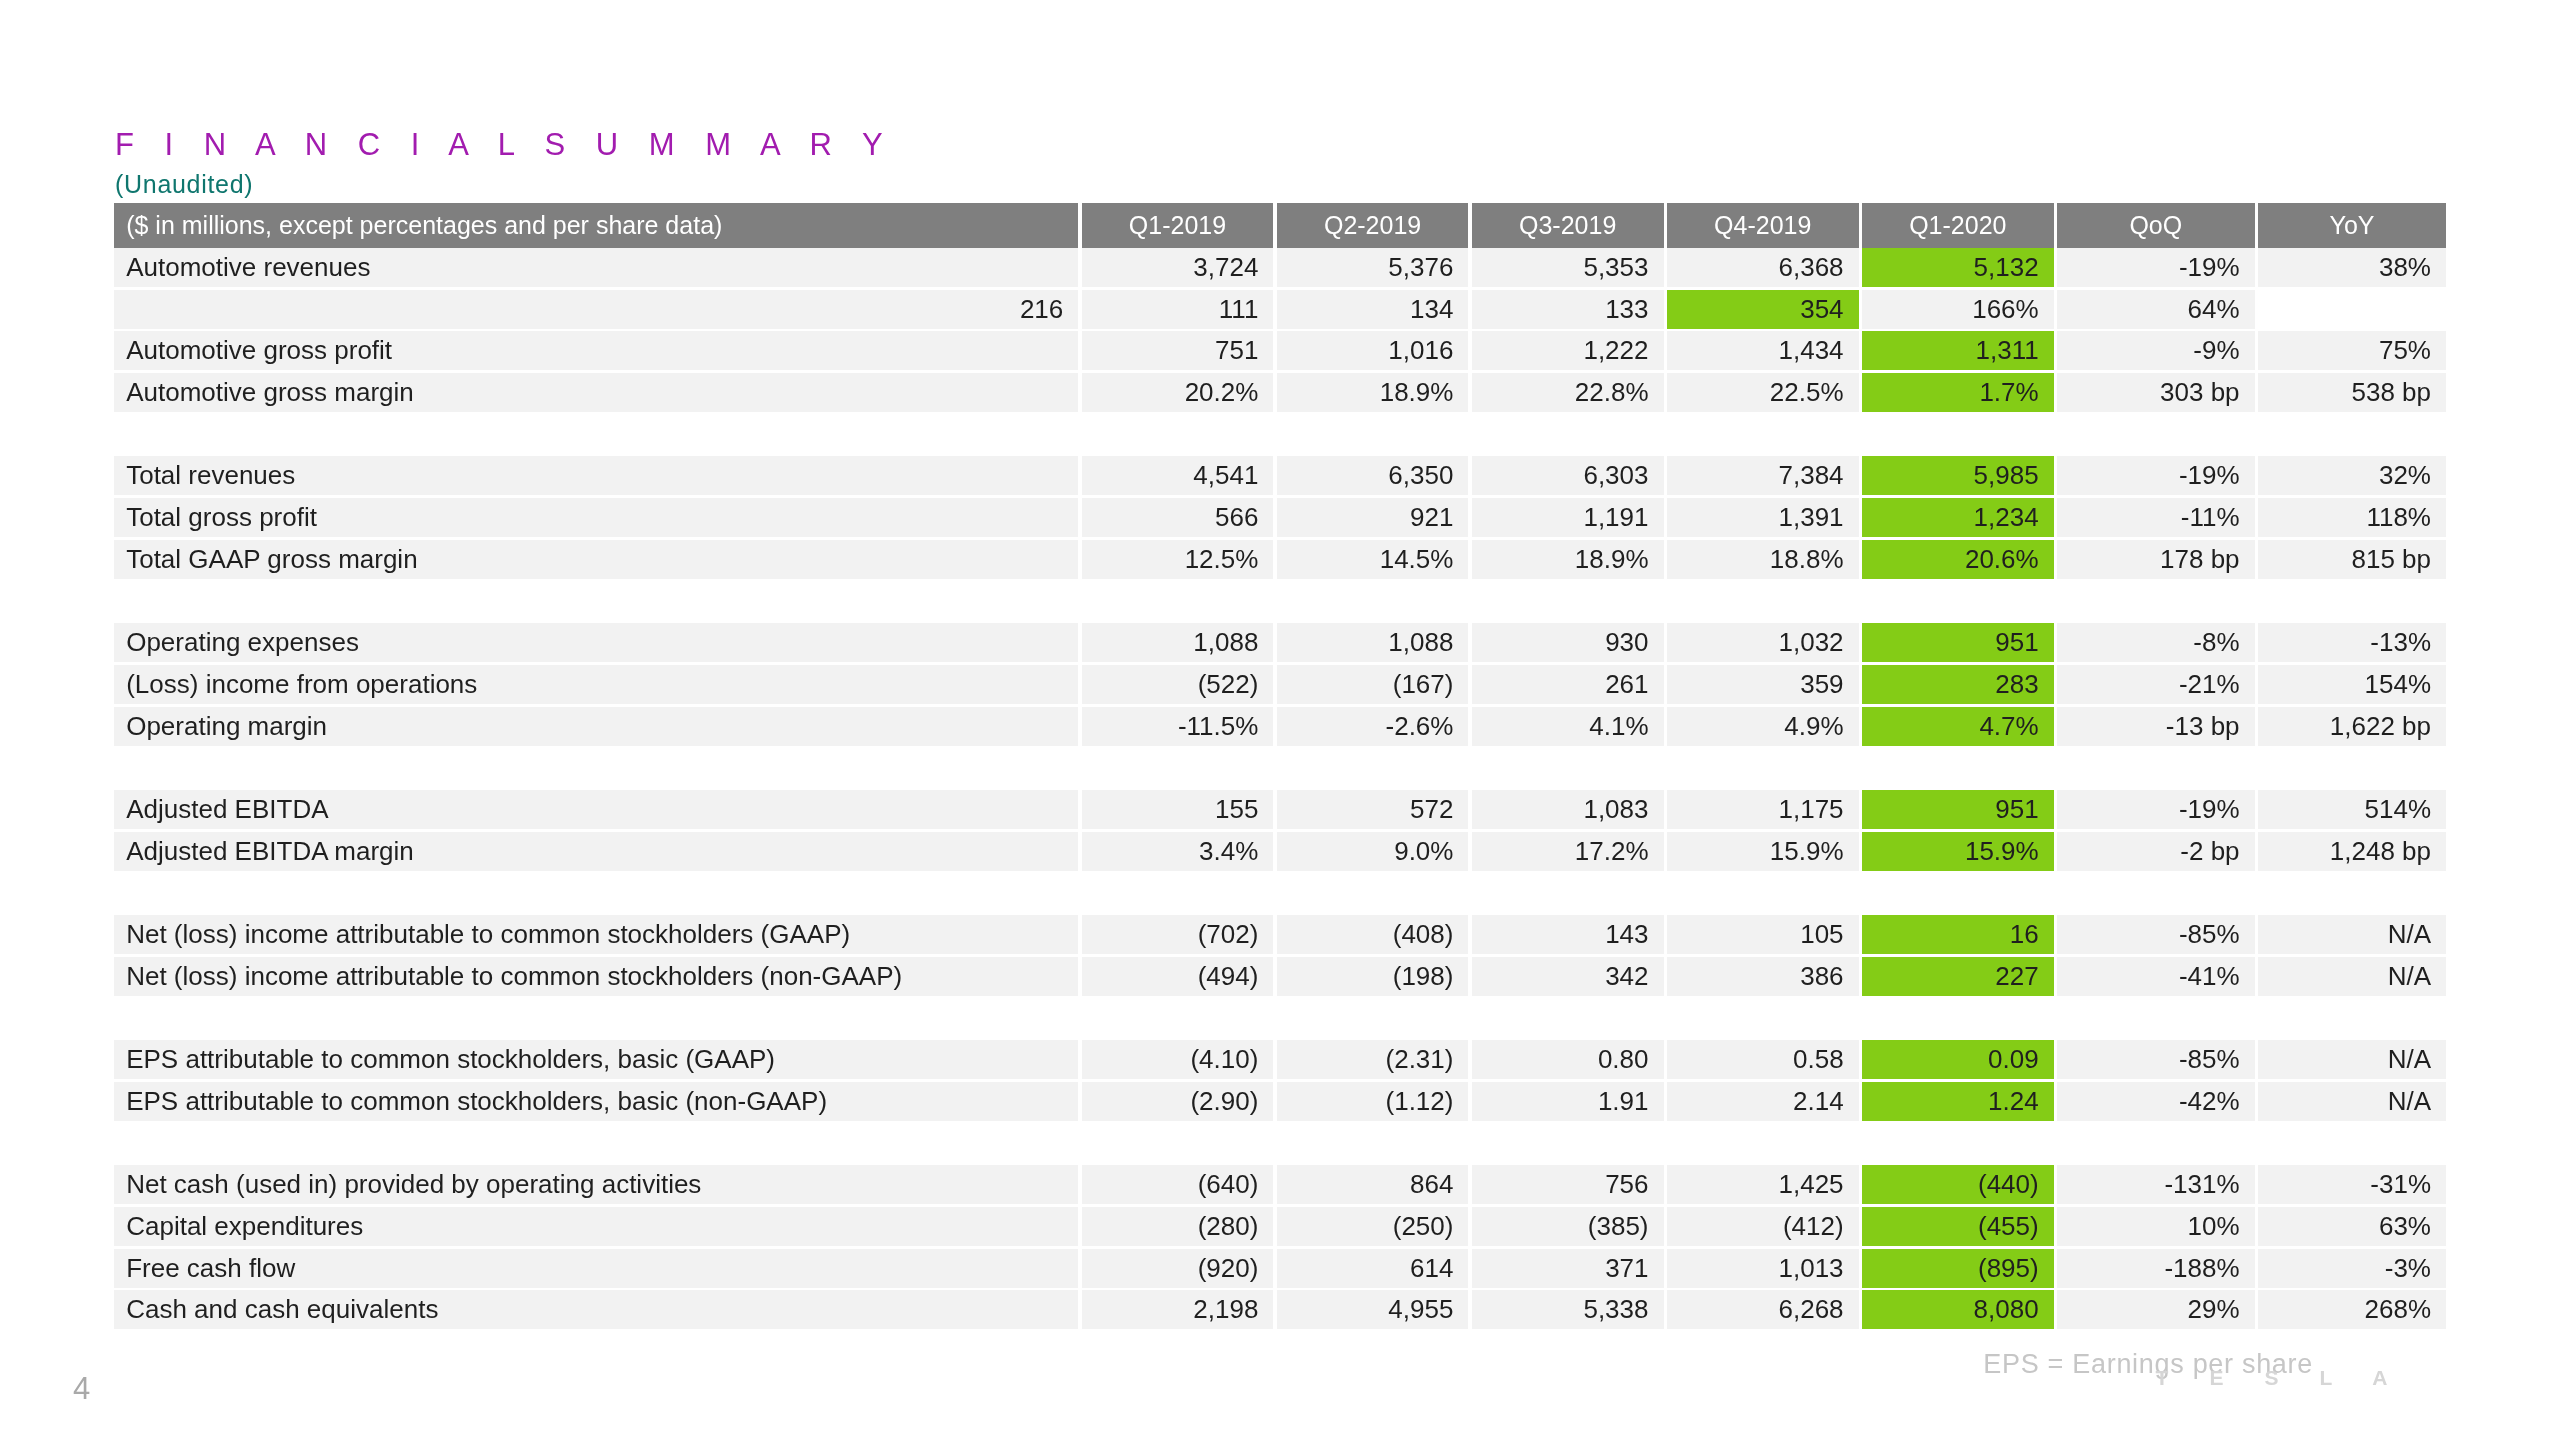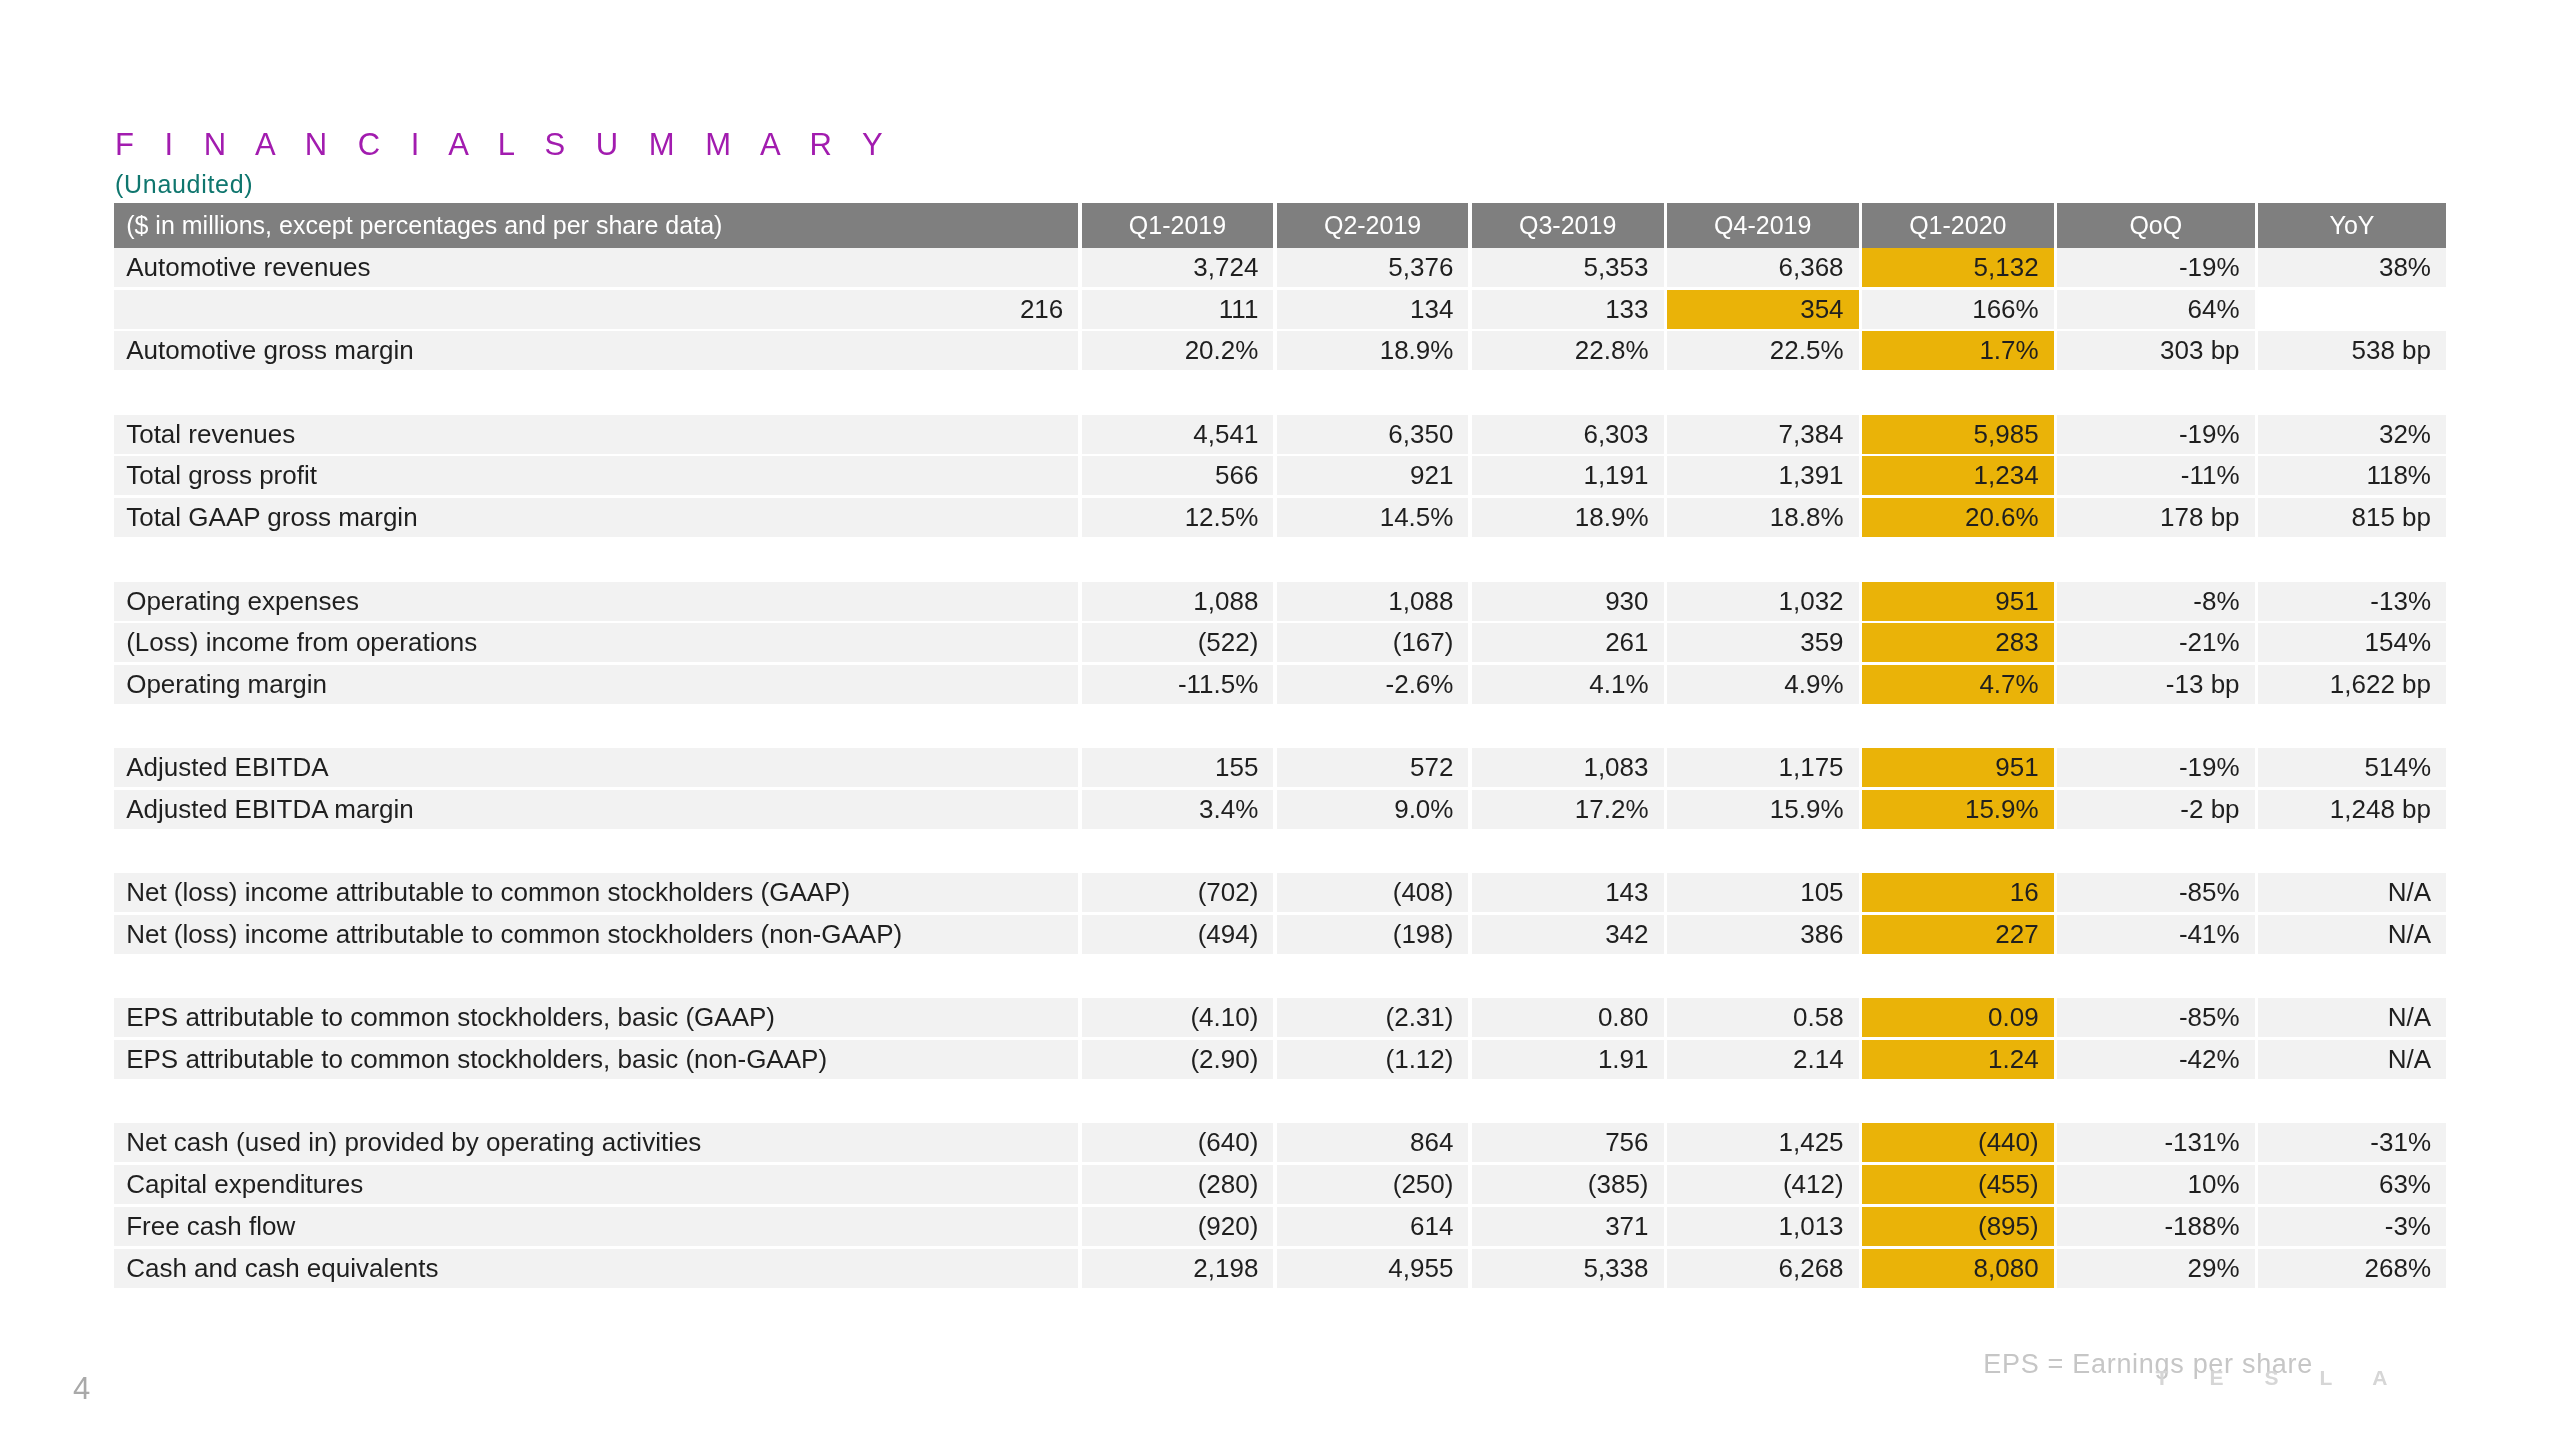--- a/index.html
+++ b/index.html
@@ -58,21 +58,21 @@
     color: #1f1f1f;
     font-size: 26px;
     display: flex;
     align-items: center;
     white-space: nowrap;
     overflow: hidden;
   }
   .c.label { justify-content: flex-start; padding-left: 12.2px; }
   .c.label.indent { padding-left: 41px; }
   .c.num { justify-content: flex-end; padding-right: 15px; }
-  .c.hl { background: #eab308; }
+  .c.hl { background: #84cc16; }
   #footnote {
     position: absolute;
     top: 1349px;
     right: 263px;
     font-size: 27px;
     color: #c6c6c6;
     letter-spacing: 0.7px;
   }
   #page-number {
     position: absolute;
@@ -126,20 +126,30 @@
       <div class="trow data-row">
         <div class="c num">216</div>
         <div class="c num">111</div>
         <div class="c num">134</div>
         <div class="c num">133</div>
         <div class="c num hl">354</div>
         <div class="c num">166%</div>
         <div class="c num">64%</div>
       </div>
       <div class="trow data-row">
+        <div class="c label">Automotive gross profit</div>
+        <div class="c num">751</div>
+        <div class="c num">1,016</div>
+        <div class="c num">1,222</div>
+        <div class="c num">1,434</div>
+        <div class="c num hl">1,311</div>
+        <div class="c num">-9%</div>
+        <div class="c num">75%</div>
+      </div>
+      <div class="trow data-row">
         <div class="c label">Automotive gross margin</div>
         <div class="c num">20.2%</div>
         <div class="c num">18.9%</div>
         <div class="c num">22.8%</div>
         <div class="c num">22.5%</div>
         <div class="c num hl">1.7%</div>
         <div class="c num">303 bp</div>
         <div class="c num">538 bp</div>
       </div>
       <div class="spacer"></div>

